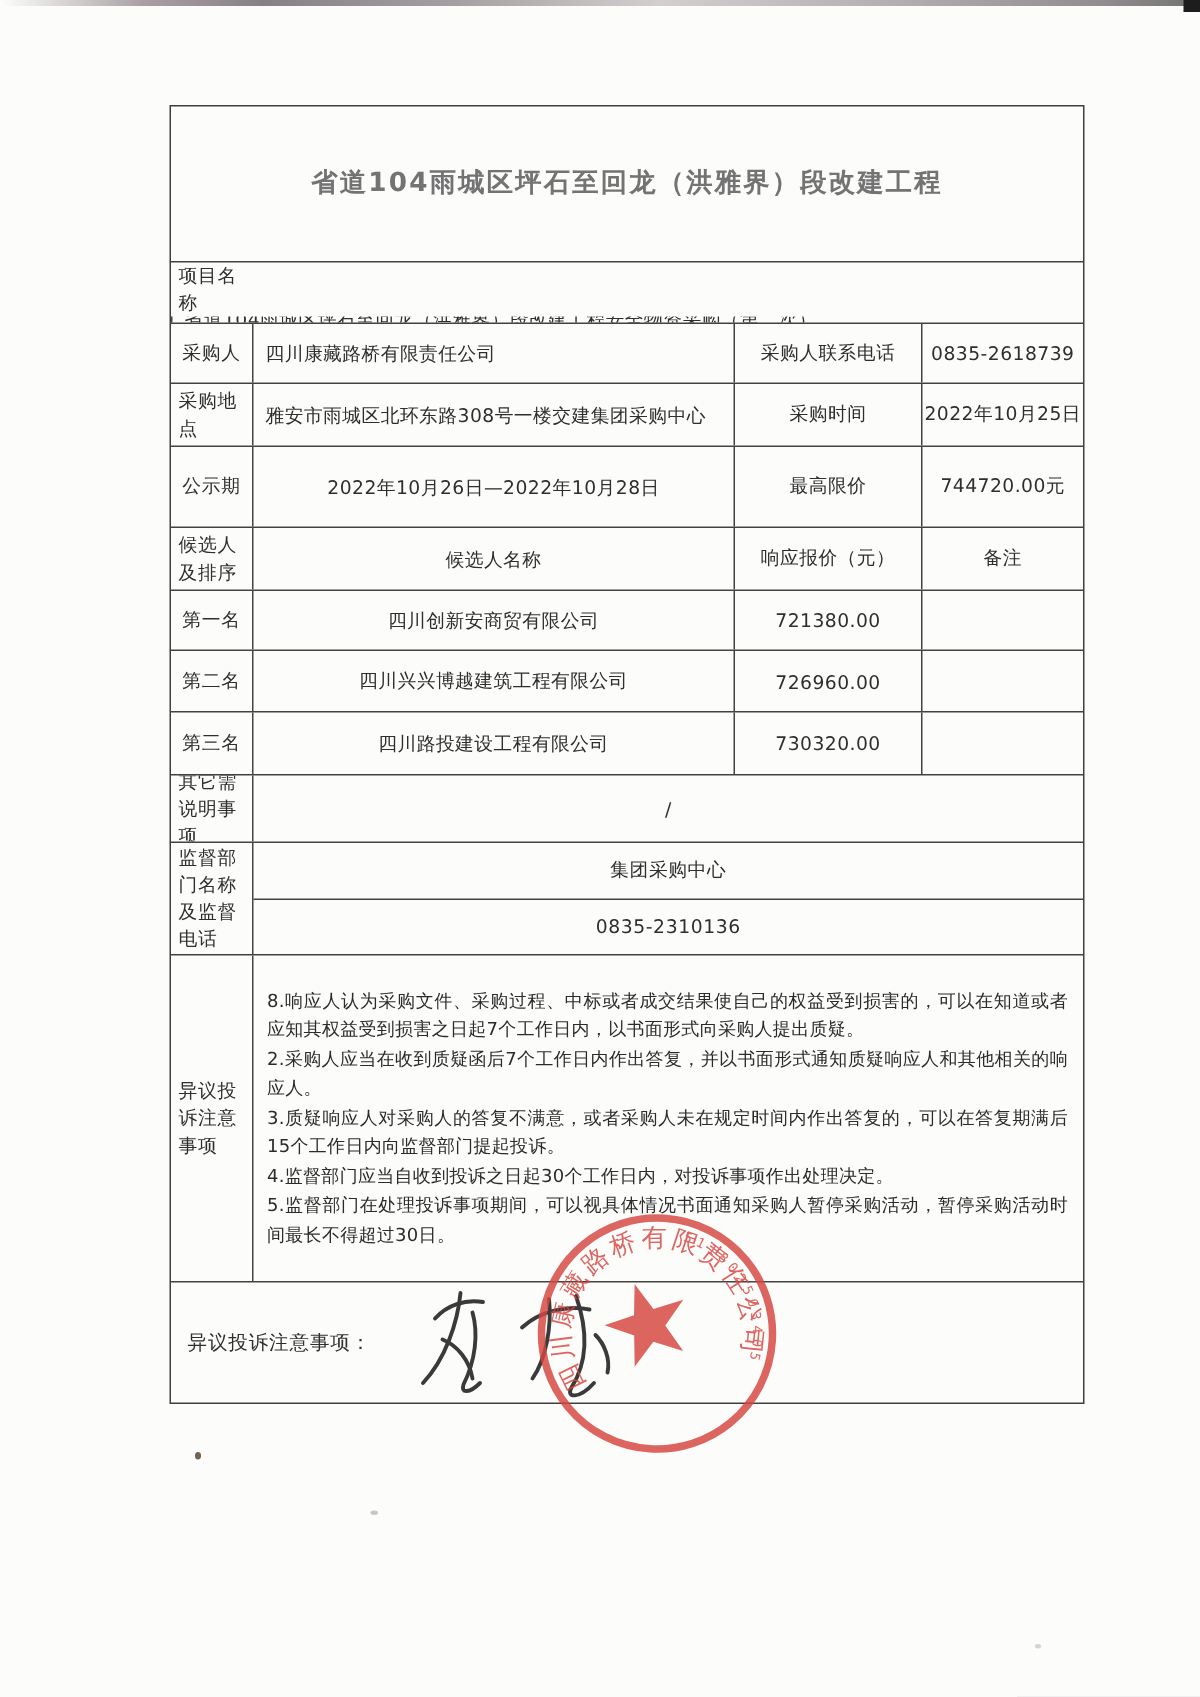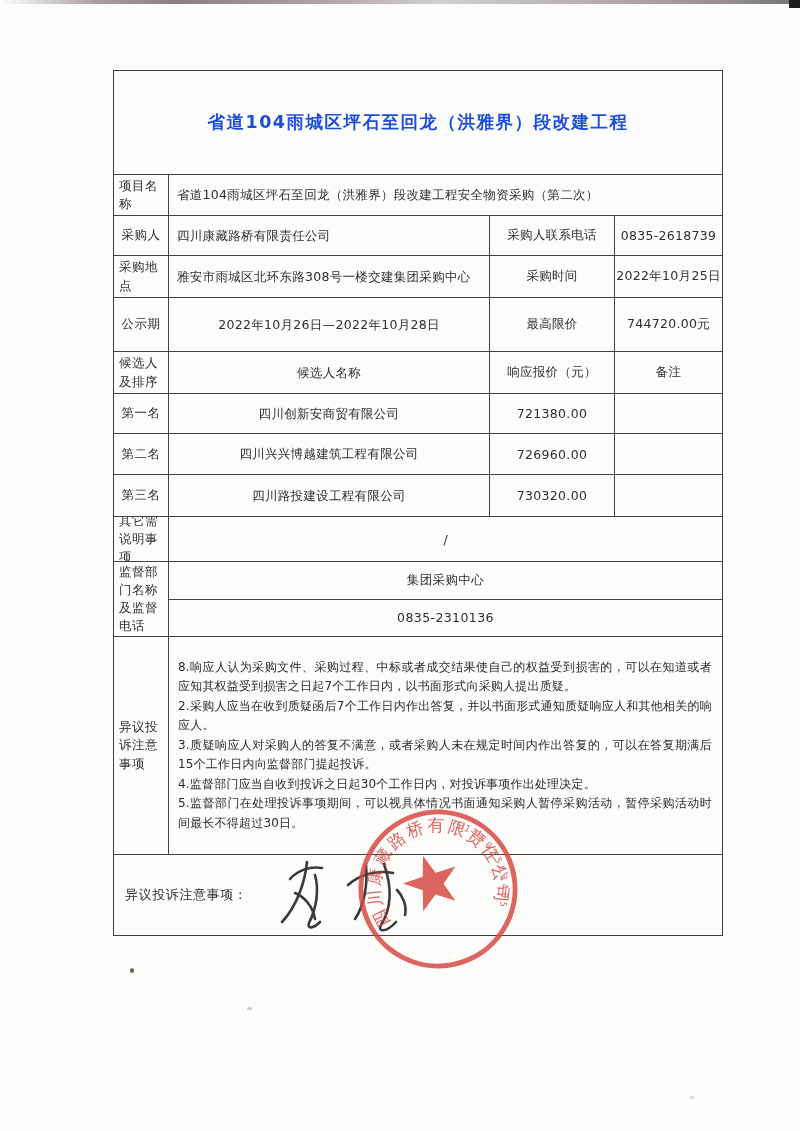--- a/index.html
+++ b/index.html
@@ -32,22 +32,22 @@
   .td:first-child { border-left:none; }
   .c-label  { width:54px;  font-size:12.5px; line-height:1.45; padding:2px 3px 2px 5px; letter-spacing:.5px; }
   .c-label.center { justify-content:center; padding-left:3px; text-align:center; }
   .c-main   { width:321px; font-size:12.5px; padding:2px 8px; letter-spacing:.3px; line-height:1.4; }
   .c-main.center { justify-content:center; text-align:center; }
   .c-third  { width:125px; font-size:12.5px; justify-content:center; text-align:center; letter-spacing:.3px; }
   .c-last   { flex:1; font-size:12.5px; justify-content:center; text-align:center; letter-spacing:.3px; }
   .c-merged { flex:1; font-size:12.5px; justify-content:center; text-align:center; }
 
   .row-title { height:103px; flex-direction:column; justify-content:center; align-items:center; display:flex; }
-  .title-line { font-size:17.5px; font-weight:700; letter-spacing:1.5px; line-height:1.75; color:#1d4ed8; }
-  .row-project { height:41px; }
+  .title-line { font-size:17.5px; font-weight:700; letter-spacing:1.5px; line-height:1.75; color:#737373; }
+  .row-project { height:41px;flex-direction:column; }
   .row-buyer { height:40px; }
   .row-location { height:42px; }
   .row-period { height:54px; }
   .row-candhead { height:42px; }
   .row-cand1 { height:40px; }
   .row-cand2 { height:41px; }
   .row-cand3 { height:42px; }
   .row-other { height:45px; }
   .row-supervision { height:75px; }
   .row-complaint { height:218px; }

